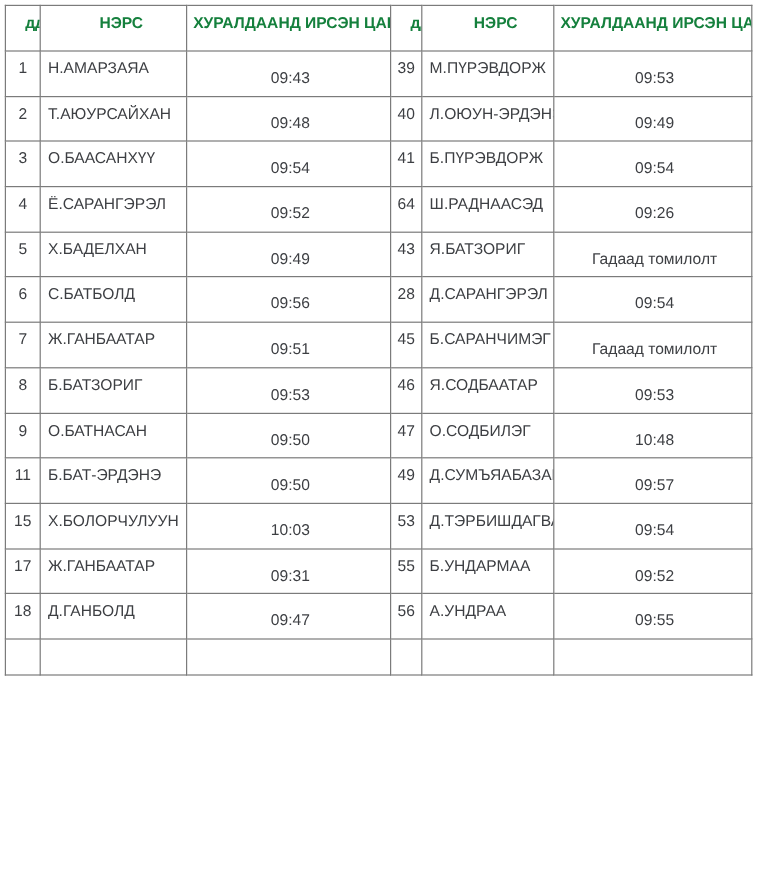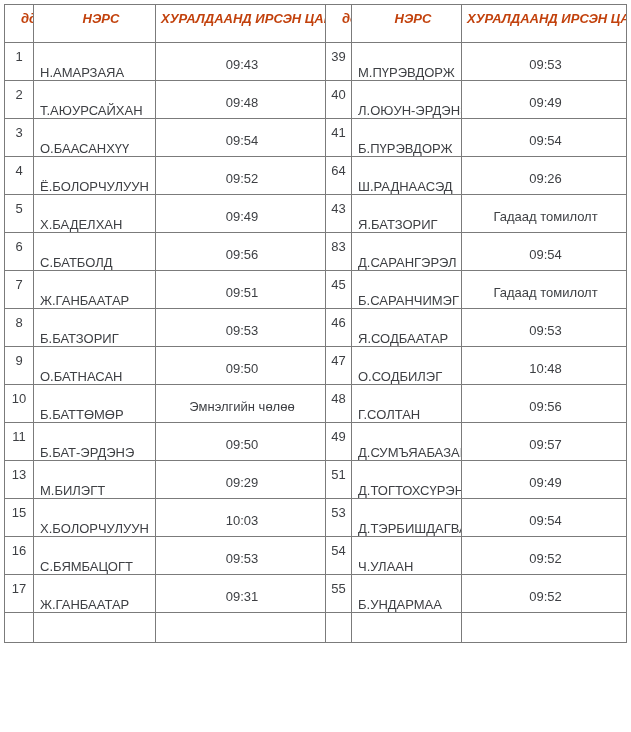--- a/index.html
+++ b/index.html
@@ -27,39 +27,38 @@
     box-sizing: border-box;
     vertical-align: top;
     overflow: hidden;
   }
   thead tr { height: 38px; }
   tbody tr { height: 37.7px; }
   tbody tr.partial { height: 30px; }
   th {
     font-size: 13px;
     font-weight: bold;
-    color: #c2410c;
+    color: #15803d;
     padding: 6px 3px 0 16px;
     white-space: nowrap;
-    font-style: italic;
   }
   th.h-num  { text-align: center; }
   th.h-name { }
   th.h-time { text-align: left; padding-left: 5px; }
   td {
     font-size: 13px;
     color: #3d3f43;
   }
   td.c-num {
     text-align: center;
     padding-top: 6px;
   }
   td.c-name {
     text-align: left;
-    padding: 22px 3px 0 6px;
+    padding: 6px 3px 0 6px;
     white-space: nowrap;
   }
   td.c-time {
     text-align: center;
     padding: 14px 3px 0 6px;
     white-space: nowrap;
   }
 </style>
 </head>
 <body>
@@ -104,39 +103,39 @@
         <tr>
     <td class="c-num">3</td>
     <td class="c-name">О.БААСАНХҮҮ</td>
     <td class="c-time">09:54</td>
     <td class="c-num">41</td>
     <td class="c-name">Б.ПҮРЭВДОРЖ</td>
     <td class="c-time">09:54</td>
   </tr>
         <tr>
     <td class="c-num">4</td>
-    <td class="c-name">Ё.БОЛОРЧУЛУУН</td>
+    <td class="c-name">Ё.САРАНГЭРЭЛ</td>
     <td class="c-time">09:52</td>
     <td class="c-num">64</td>
     <td class="c-name">Ш.РАДНААСЭД</td>
     <td class="c-time">09:26</td>
   </tr>
         <tr>
     <td class="c-num">5</td>
     <td class="c-name">Х.БАДЕЛХАН</td>
     <td class="c-time">09:49</td>
     <td class="c-num">43</td>
     <td class="c-name">Я.БАТЗОРИГ</td>
     <td class="c-time">Гадаад томилолт</td>
   </tr>
         <tr>
     <td class="c-num">6</td>
     <td class="c-name">С.БАТБОЛД</td>
     <td class="c-time">09:56</td>
-    <td class="c-num">83</td>
+    <td class="c-num">28</td>
     <td class="c-name">Д.САРАНГЭРЭЛ</td>
     <td class="c-time">09:54</td>
   </tr>
         <tr>
     <td class="c-num">7</td>
     <td class="c-name">Ж.ГАНБААТАР</td>
     <td class="c-time">09:51</td>
     <td class="c-num">45</td>
     <td class="c-name">Б.САРАНЧИМЭГ</td>
     <td class="c-time">Гадаад томилолт</td>
@@ -151,66 +150,50 @@
   </tr>
         <tr>
     <td class="c-num">9</td>
     <td class="c-name">О.БАТНАСАН</td>
     <td class="c-time">09:50</td>
     <td class="c-num">47</td>
     <td class="c-name">О.СОДБИЛЭГ</td>
     <td class="c-time">10:48</td>
   </tr>
         <tr>
-    <td class="c-num">10</td>
-    <td class="c-name">Б.БАТТӨМӨР</td>
-    <td class="c-time">Эмнэлгийн чөлөө</td>
-    <td class="c-num">48</td>
-    <td class="c-name">Г.СОЛТАН</td>
-    <td class="c-time">09:56</td>
-  </tr>
-        <tr>
     <td class="c-num">11</td>
     <td class="c-name">Б.БАТ-ЭРДЭНЭ</td>
     <td class="c-time">09:50</td>
     <td class="c-num">49</td>
     <td class="c-name">Д.СУМЪЯАБАЗАР</td>
     <td class="c-time">09:57</td>
   </tr>
         <tr>
-    <td class="c-num">13</td>
-    <td class="c-name">М.БИЛЭГТ</td>
-    <td class="c-time">09:29</td>
-    <td class="c-num">51</td>
-    <td class="c-name">Д.ТОГТОХСҮРЭН</td>
-    <td class="c-time">09:49</td>
-  </tr>
-        <tr>
     <td class="c-num">15</td>
     <td class="c-name">Х.БОЛОРЧУЛУУН</td>
     <td class="c-time">10:03</td>
     <td class="c-num">53</td>
     <td class="c-name">Д.ТЭРБИШДАГВА</td>
     <td class="c-time">09:54</td>
-  </tr>
-        <tr>
-    <td class="c-num">16</td>
-    <td class="c-name">С.БЯМБАЦОГТ</td>
-    <td class="c-time">09:53</td>
-    <td class="c-num">54</td>
-    <td class="c-name">Ч.УЛААН</td>
-    <td class="c-time">09:52</td>
   </tr>
         <tr>
     <td class="c-num">17</td>
     <td class="c-name">Ж.ГАНБААТАР</td>
     <td class="c-time">09:31</td>
     <td class="c-num">55</td>
     <td class="c-name">Б.УНДАРМАА</td>
     <td class="c-time">09:52</td>
+  </tr>
+        <tr>
+    <td class="c-num">18</td>
+    <td class="c-name">Д.ГАНБОЛД</td>
+    <td class="c-time">09:47</td>
+    <td class="c-num">56</td>
+    <td class="c-name">А.УНДРАА</td>
+    <td class="c-time">09:55</td>
   </tr>
         <tr class="partial">
     <td class="c-num"></td>
     <td class="c-name"></td>
     <td class="c-time"></td>
     <td class="c-num"></td>
     <td class="c-name"></td>
     <td class="c-time"></td>
   </tr>
       </tbody>

